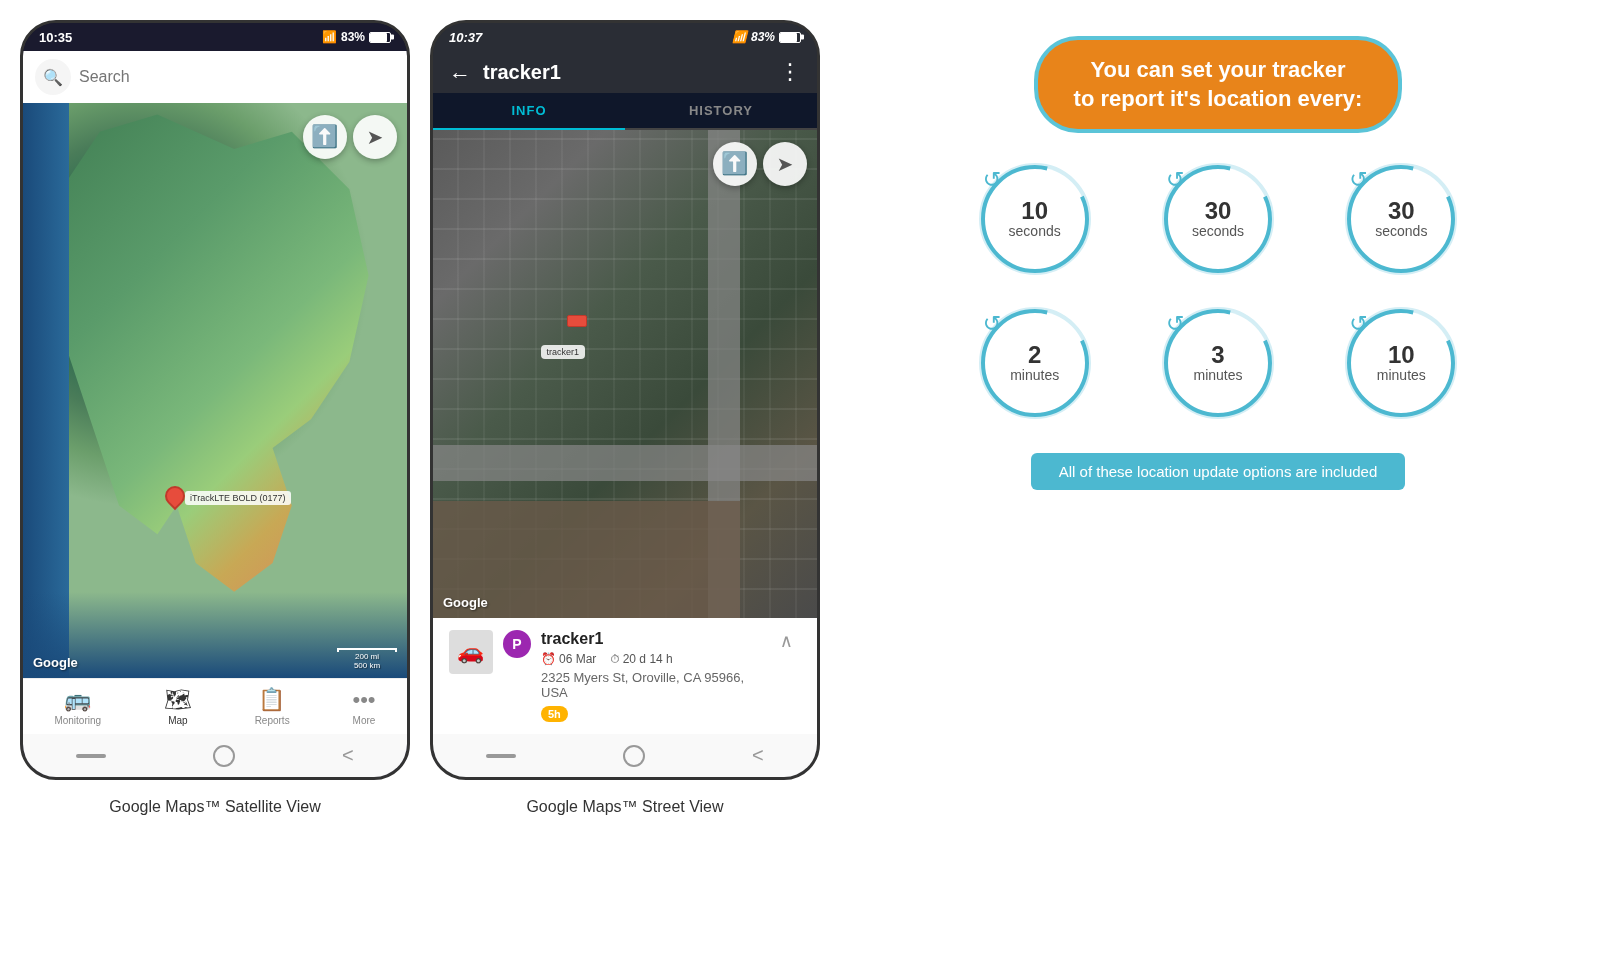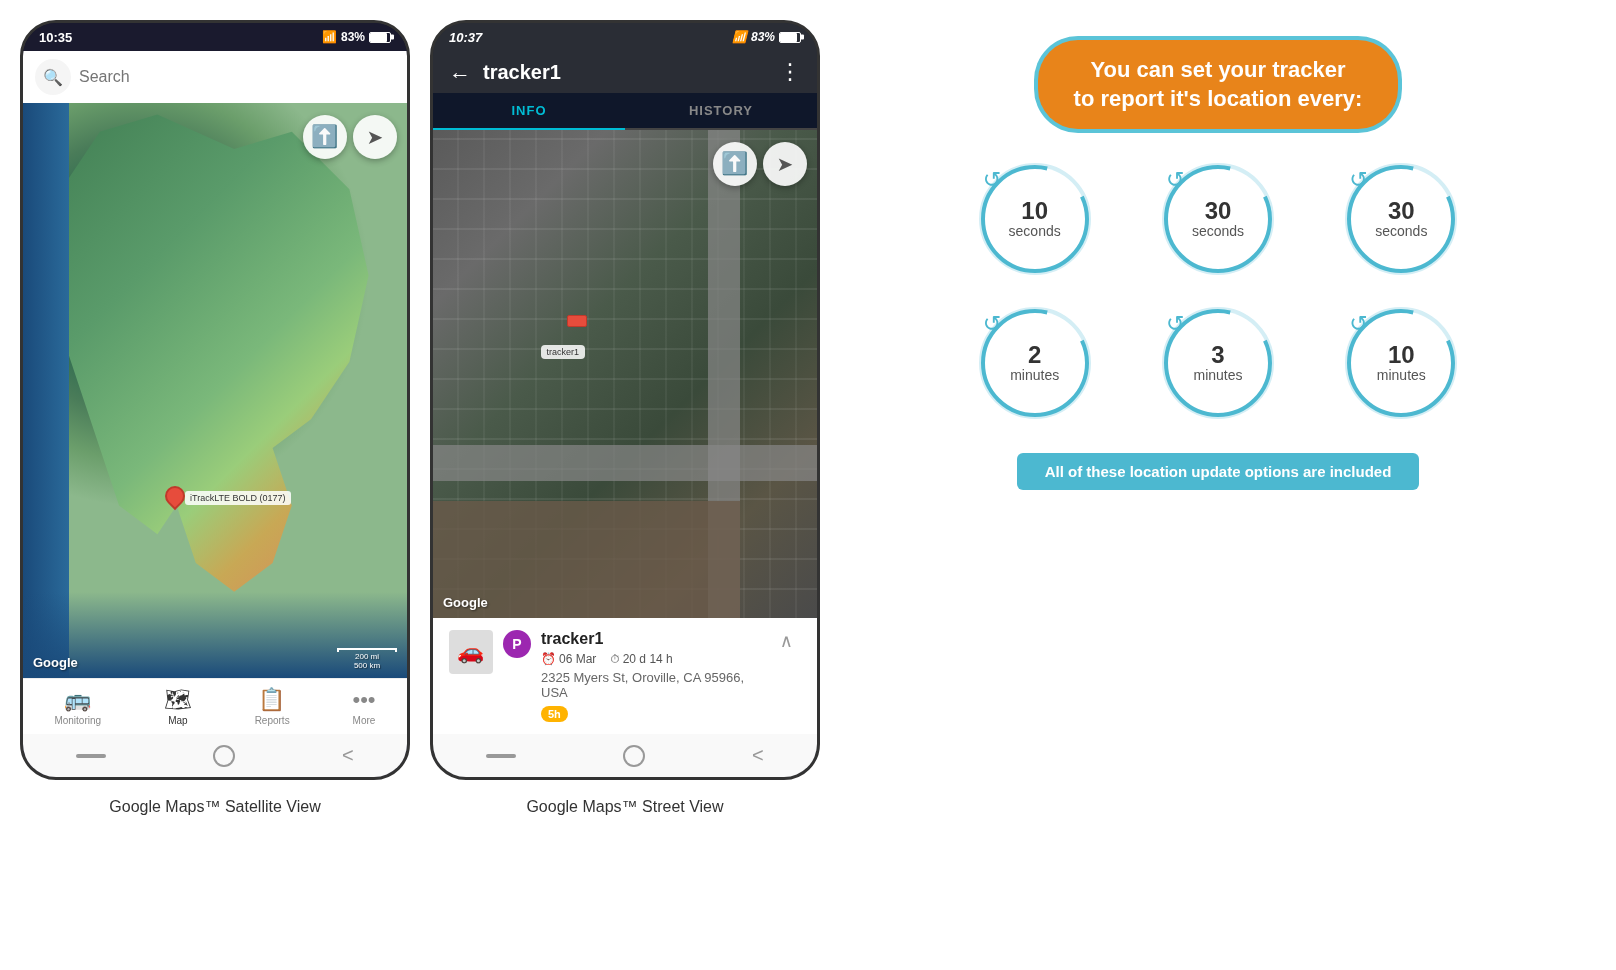--- a/index.html
+++ b/index.html
@@ -620,21 +620,21 @@
     .no-extra-section {
       display: flex;
       flex-direction: column;
       align-items: center;
       gap: 10px;
     }
     .included-badge {
       background: #4cb8d0;
       color: #fff;
       font-size: 15px;
-      font-weight: 700;
+      font-weight: 400;
       padding: 10px 28px;
       border-radius: 6px;
       text-align: left;
     }
     .no-extra-text {
       font-size: 28px;
       font-weight: bold;
       color: #4cb8d0;
       text-align: center;
     }

